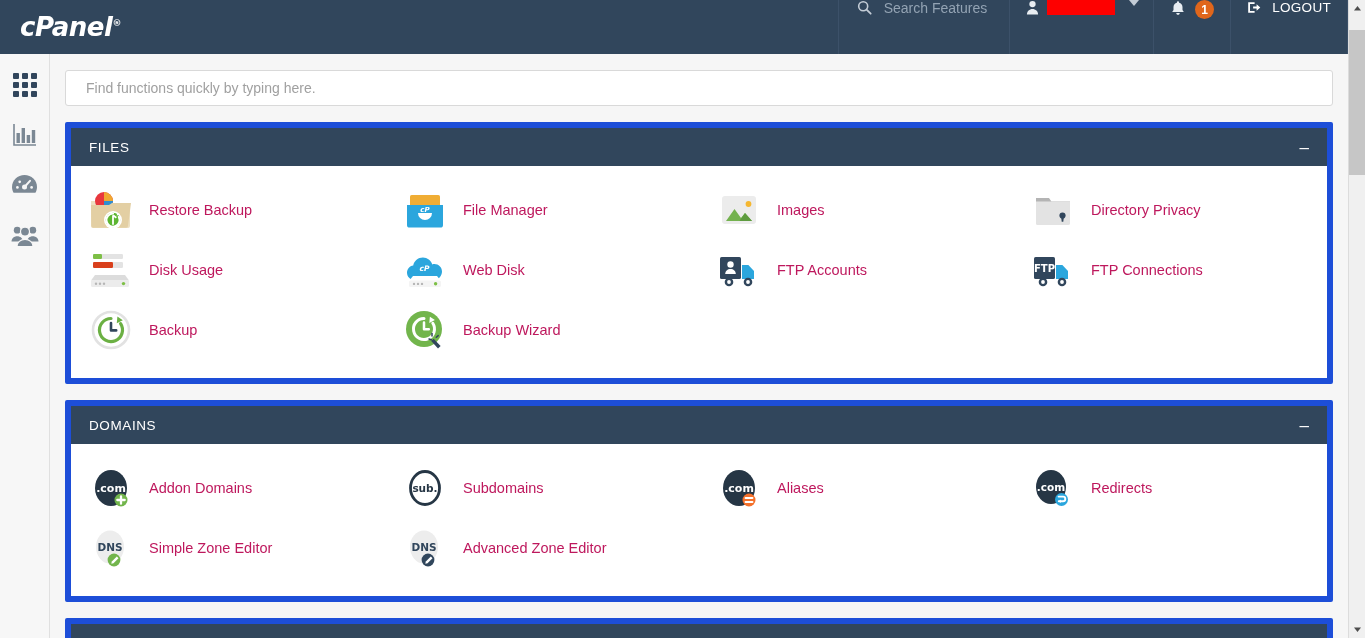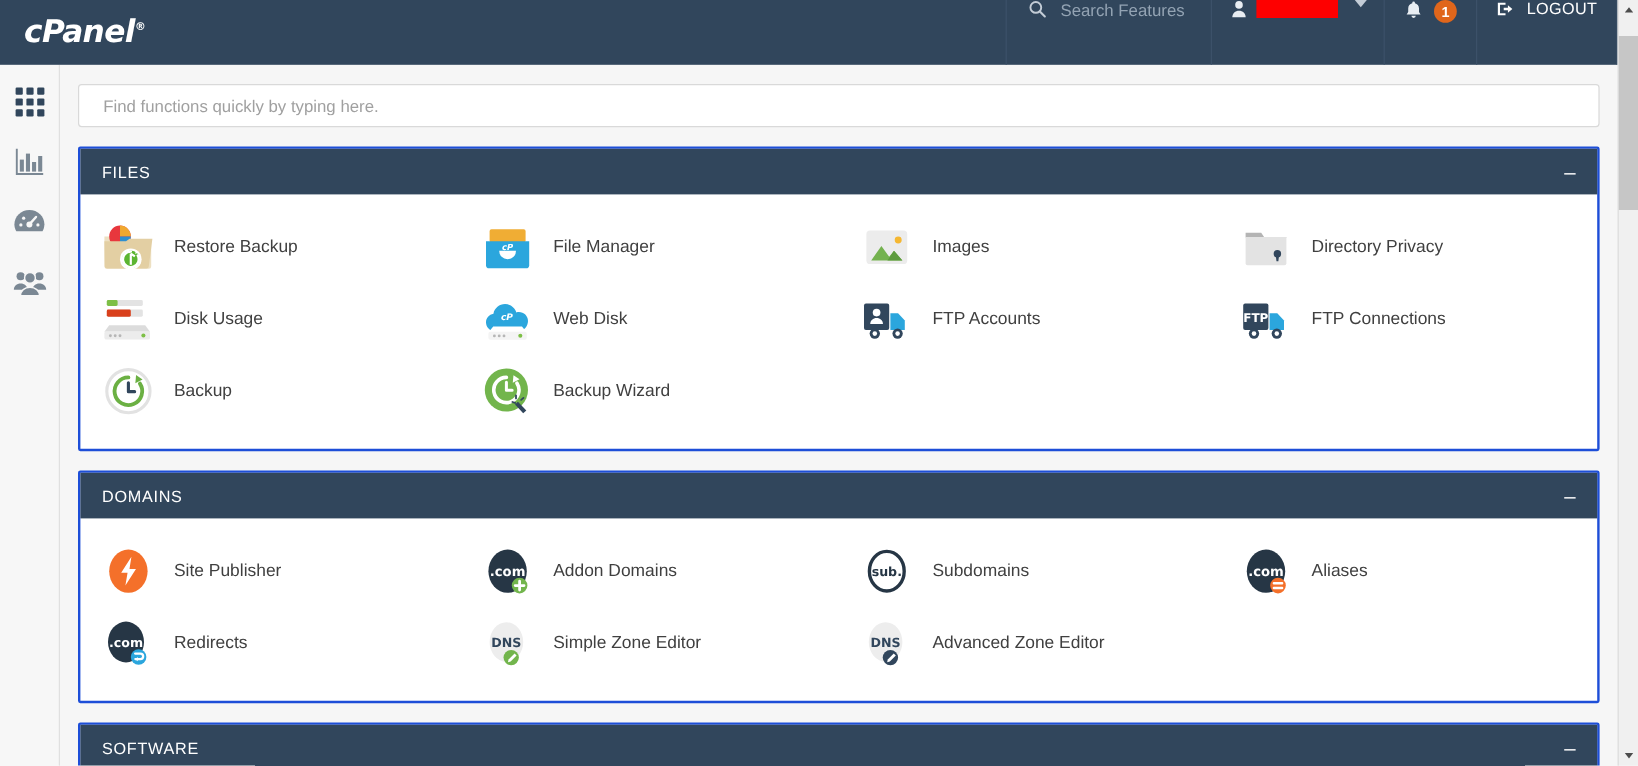--- a/index.html
+++ b/index.html
@@ -83,41 +83,41 @@
     border: 1px solid #d9d9d9; border-radius: 3px;
     background: #fff; color: #9b9b9b; font-size: 14px;
     padding: 0 20px; outline: none;
     font-family: "Liberation Sans", sans-serif;
   }
   #quick-find::placeholder { color: #a0a0a0; }
 
   .section {
     width: 1268px; margin-top: 16px;
     background: #ffffff;
-    border: 2px solid #1d4ed8;
+    border: 6px solid #1d4ed8;
     border-radius: 2px;
   }
   .sec-head {
     background: #31465c; color: #fff;
     height: 38px; display: flex; align-items: center;
     padding: 0 18px; cursor: pointer;
   }
   .sec-title { font-size: 13.5px; letter-spacing: .6px; }
   .sec-toggle { margin-left: auto; color: #ffffff; font-size: 17px; line-height: 1; }
   .sec-body { padding: 14px 0 18px 0; display: flex; flex-wrap: wrap; }
 
   .tile {
     width: 25%; height: 60px;
     display: flex; align-items: center;
     padding-left: 16px;
     cursor: pointer;
   }
   .tile .ico { width: 48px; height: 44px; flex: 0 0 48px; position: relative; }
   .tile .lbl {
-    margin-left: 14px; color: #404040; font-size: 14.5px;
+    margin-left: 14px; color: #be185d; font-size: 14.5px;
     white-space: nowrap;
   }
 
   
   .ico svg { display: block; }
 
   
   #scrollbar {
     position: absolute; top: 0; right: 0;
     width: 17px; height: 638px;
@@ -421,29 +421,20 @@
   </div>
 
   
   <div class="section">
     <div class="sec-head">
       <span class="sec-title">DOMAINS</span>
       <span class="sec-toggle">–</span>
     </div>
     <div class="sec-body">
 
-      <div class="tile">
-        <span class="ico">
-          <svg width="48" height="44" viewBox="0 0 48 44">
-            <ellipse cx="24" cy="22" rx="16" ry="18" fill="#f4702a"></ellipse>
-            <path d="M26.5 10l-8.5 13.2h5.3L21.5 34l8.8-13.8h-5.4z" fill="#ffffff"></path>
-          </svg>
-        </span>
-        <span class="lbl">Site Publisher</span>
-      </div>
 
       <div class="tile">
         <span class="ico">
           <svg width="48" height="44" viewBox="0 0 48 44">
             <ellipse cx="24" cy="22" rx="16" ry="18" fill="#263645"></ellipse>
             <text x="24" y="26" font-family="DejaVu Sans, sans-serif" font-size="11" font-weight="bold" fill="#ffffff" text-anchor="middle">.com</text>
             <circle cx="34" cy="34" r="6.5" fill="#72b54c"></circle>
             <path d="M34 30.3v7.4M30.3 34h7.4" stroke="#ffffff" stroke-width="2.3" stroke-linecap="round"></path>
           </svg>
         </span>

